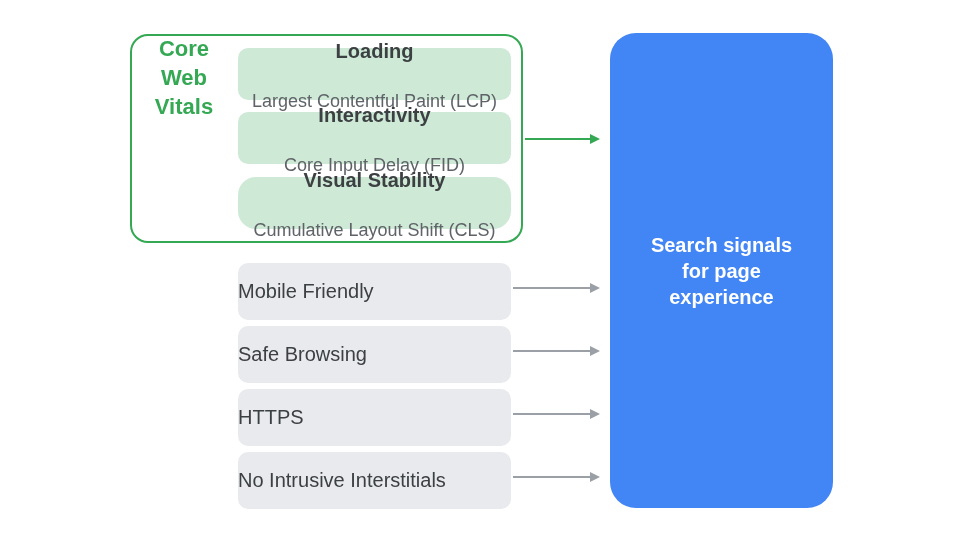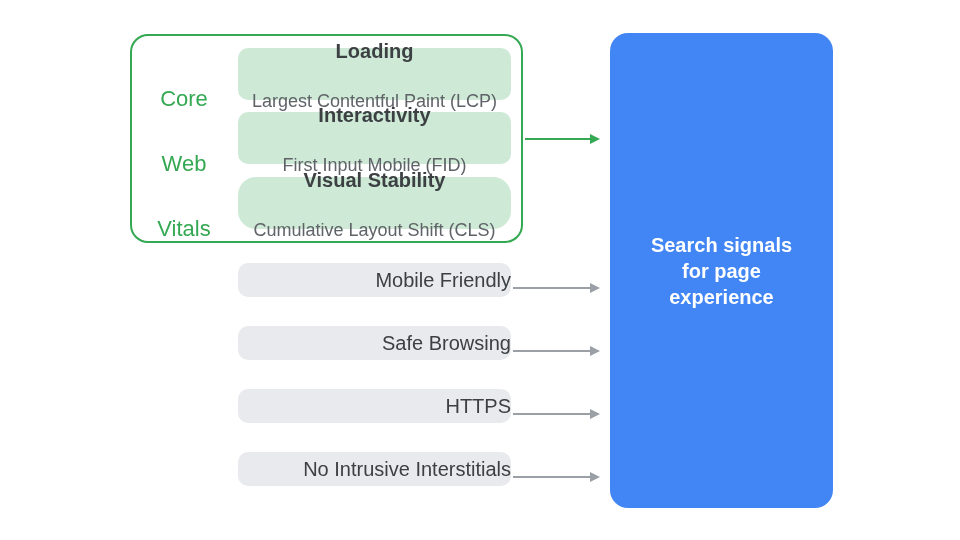--- a/index.html
+++ b/index.html
@@ -18,41 +18,40 @@
 
   .canvas { position: absolute; inset: 0; width: 960px; height: 540px; }
 
   
   .cwv-container {
     position: absolute; left: 130px; top: 34px; width: 393px; height: 209px;
     border: 2.5px solid var(--green); border-radius: 18px; background: #FFFFFF;
   }
   .cwv-label {
     position: absolute; left: 130px; top: 34px; width: 108px; height: 209px;
-    display: flex; flex-direction: column; align-items: center; justify-content: flex-end;
-    color: var(--green); font-size: 22px; font-weight: normal; line-height: 29px;
+    display: flex; flex-direction: column; align-items: center; justify-content: flex-start;
+    color: var(--green); font-size: 22px; font-weight: bold; line-height: 29px;
     text-align: center;
-    gap: 36px;
   }
   .vital-pill {
     position: absolute; left: 238px; width: 273px; height: 52px;
     background: var(--green_light); border-radius: 10px;
     display: flex; flex-direction: column; align-items: center; justify-content: center; gap: 30px;
   }
   .vital-pill.p0 { top: 48px; }
   .vital-pill.p1 { top: 112px; }
   .vital-pill.p2 { top: 177px; border-radius: 18px; }
   .vital-title { font-size: 20px; font-weight: 600; color: var(--text_dark); line-height: 23px; }
   .vital-subtitle { font-size: 18px; color: var(--text_sub); line-height: 16px; }
 
   
   .signal-pill {
-    position: absolute; left: 238px; width: 273px; height: 34px;
+    position: absolute; left: 238px; width: 273px; height: 57px;
     background: var(--gray_pill); border-radius: 10px;
-    display: flex; align-items: center; justify-content: flex-end;
+    display: flex; align-items: center; justify-content: flex-start;
     font-size: 20px; color: var(--text_dark);
   }
   .signal-pill.s0 { top: 263px; }
   .signal-pill.s1 { top: 326px; }
   .signal-pill.s2 { top: 389px; }
   .signal-pill.s3 { top: 452px; }
 
   
   .arrow { position: absolute; height: 2px; }
   .arrow::after {
@@ -64,21 +63,21 @@
   .arrow.gray { background: var(--gray_arrow); left: 513px; width: 78px; }
   .arrow.gray::after { border-left-color: var(--gray_arrow); }
   .arrow.a0 { top: 287px; }
   .arrow.a1 { top: 350px; }
   .arrow.a2 { top: 413px; }
   .arrow.a3 { top: 476px; }
 
   
   .target-box {
     position: absolute; left: 610px; top: 33px; width: 223px; height: 475px;
-    background: var(--blue); border-radius: 18px;
+    background: var(--blue); border-radius: 26px;
     display: flex; flex-direction: column; align-items: center; justify-content: center;
     color: var(--white); font-size: 20px; font-weight: bold; line-height: 26px;
     text-align: center;
   }
 </style>
 </head>
 <body>
 
 <div class="canvas">
 
@@ -89,21 +88,21 @@
     <span>Web</span>
     <span>Vitals</span>
   </div>
 
   <div class="vital-pill p0">
     <div class="vital-title">Loading</div>
     <div class="vital-subtitle">Largest Contentful Paint (LCP)</div>
   </div>
   <div class="vital-pill p1">
     <div class="vital-title">Interactivity</div>
-    <div class="vital-subtitle">First Input Mobile (FID)</div>
+    <div class="vital-subtitle">Core Input Delay (FID)</div>
   </div>
   <div class="vital-pill p2">
     <div class="vital-title">Visual Stability</div>
     <div class="vital-subtitle">Cumulative Layout Shift (CLS)</div>
   </div>
 
   <div class="arrow green"></div>
 
   <div class="signal-pill s0">
     <span>Mobile Friendly</span>

